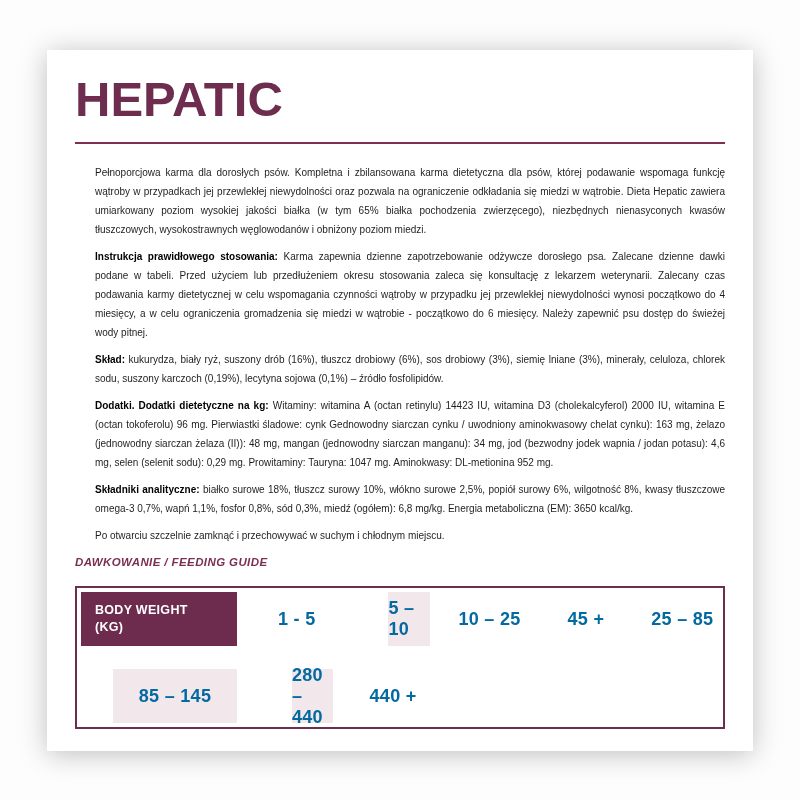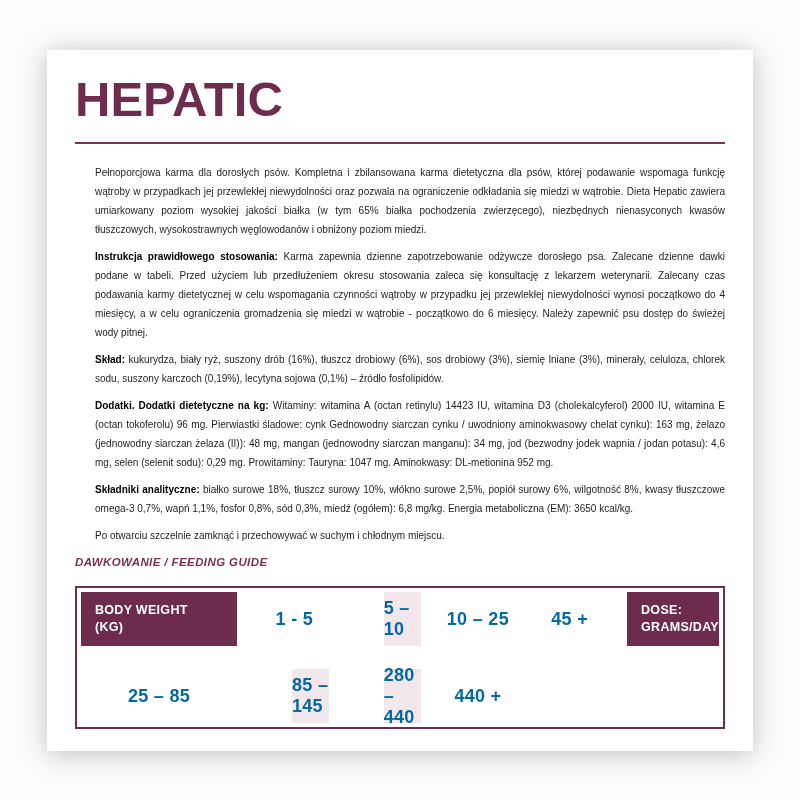--- a/index.html
+++ b/index.html
@@ -109,24 +109,20 @@
 
         <div class="fg-label">
           <span>BODY WEIGHT</span>
           <span>(KG)</span>
         </div>
         <div class="fg-cell">1 - 5</div>
         <div class="fg-cell pink">5 – 10</div>
         <div class="fg-cell">10 – 25</div>
         <div class="fg-cell">45 +</div>
 
-        <div class="fg-label">
-          <span>DOSE:</span>
-          <span>GRAMS/DAY</span>
-        </div>
         <div class="fg-cell">25 – 85</div>
         <div class="fg-cell pink">85 – 145</div>
         <div class="fg-cell pink">280 – 440</div>
         <div class="fg-cell">440 +</div>
       </div>
     </div>
 
   </div>
 </div>
 

